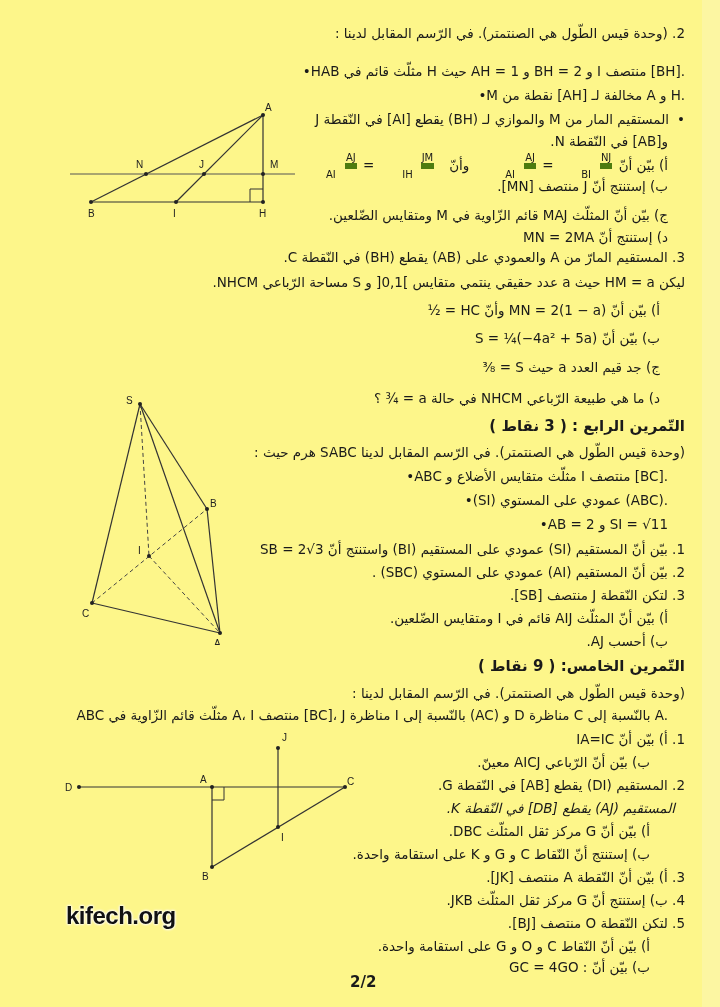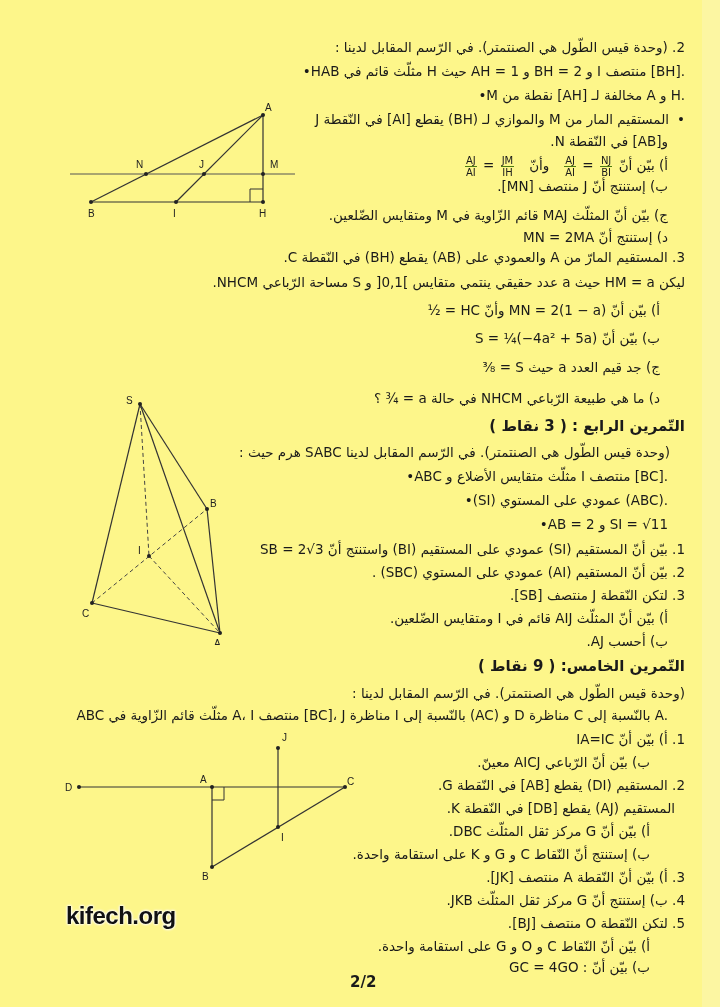--- a/index.html
+++ b/index.html
@@ -10,37 +10,37 @@
     color:#1a1a1a;
   }
   .right-band { position:absolute; right:0; top:0; width:18px; height:1007px; background:#fcf6a2; }
   .line {
     position:absolute; direction:rtl; unicode-bidi:plaintext;
     font-size:13.5px; white-space:nowrap; line-height:18px;
   }
   .bullet::before { content:"•"; margin-left:8px; }
   .title { font-weight:bold; font-size:15px; }
   .frac { display:inline-flex; flex-direction:column; align-items:center; vertical-align:middle; font-size:10px; line-height:11px; margin:0 2px; }
-  .frac span:first-child { border-bottom:1px solid #4d7c0f; padding:0 1px; }
+  .frac span:first-child { border-bottom:6px solid #4d7c0f; padding:0 1px;margin-left:40px; }
   .pagenum { position:absolute; left:350px; top:973px; font-size:15px; font-weight:bold; }
   .logo {
     position:absolute; left:66px; top:902px; font-size:24px; font-weight:bold;
     font-family:"Liberation Sans", sans-serif; color:#111;
     text-shadow: 0 0 3px #fff, 0 0 3px #fff, 0 0 2px #fff;
     letter-spacing:-0.5px;
   }
   svg { position:absolute; }
   svg text { font-family:"Liberation Sans", sans-serif; font-size:10px; fill:#222; }
 </style>
 </head>
 <body>
 
 <div class="right-band"></div>
 
-<div class="line" style="right:35px;top:38px;">2. (وحدة قيس الطّول هي الصنتمتر). في الرّسم المقابل لدينا :</div>
+<div class="line" style="right:35px;top:24px;">2. (وحدة قيس الطّول هي الصنتمتر). في الرّسم المقابل لدينا :</div>
 <div class="line bullet" style="right:35px;top:62px;">HAB مثلّث قائم في H حيث AH = 1 و BH = 2 و I منتصف [BH].</div>
 <div class="line bullet" style="right:35px;top:86px;">M نقطة من [AH] مخالفة لـ A و H.</div>
 <div class="line bullet" style="right:35px;top:110px;">المستقيم المار من M والموازي لـ (BH) يقطع [AI] في النّقطة J</div>
 <div class="line" style="right:52px;top:132px;">و[AB] في النّقطة N.</div>
 
 <div class="line" style="right:52px;top:152px;line-height:26px;">
   <span>أ) بيّن أنّ</span>
   <span class="frac">
       <span>NJ</span>
       <span>BI</span>
@@ -89,21 +89,21 @@
 </svg>
 
 <div class="line" style="right:35px;top:248px;">3. المستقيم المارّ من A والعمودي على (AB) يقطع (BH) في النّقطة C.</div>
 <div class="line" style="right:35px;top:273px;">ليكن HM = a حيث a عدد حقيقي ينتمي متقايس ]0,1[ و S مساحة الرّباعي NHCM.</div>
 <div class="line" style="right:60px;top:298px;line-height:24px;">أ) بيّن أنّ MN = 2(1 − a) وأنّ HC = ½</div>
 <div class="line" style="right:60px;top:326px;line-height:24px;">ب) بيّن أنّ S = ¼(−4a² + 5a)</div>
 <div class="line" style="right:60px;top:355px;line-height:24px;">ج) جد قيم العدد a حيث S = ⅜</div>
 <div class="line" style="right:60px;top:386px;line-height:24px;">د) ما هي طبيعة الرّباعي NHCM في حالة a = ¾ ؟</div>
 
 <div class="line title" style="right:35px;top:417px;">التّمرين الرابع : ( 3 نقاط )</div>
-<div class="line" style="right:50px;top:443px;">(وحدة قيس الطّول هي الصنتمتر). في الرّسم المقابل لدينا SABC هرم حيث :</div>
+<div class="line" style="right:35px;top:443px;">(وحدة قيس الطّول هي الصنتمتر). في الرّسم المقابل لدينا SABC هرم حيث :</div>
 <div class="line bullet" style="right:52px;top:467px;">ABC مثلّث متقايس الأضلاع و I منتصف [BC].</div>
 <div class="line bullet" style="right:52px;top:491px;">(SI) عمودي على المستوي (ABC).</div>
 <div class="line bullet" style="right:52px;top:515px;">AB = 2 و SI = √11</div>
 <div class="line" style="right:35px;top:540px;">1. بيّن أنّ المستقيم (SI) عمودي على المستقيم (BI) واستنتج أنّ SB = 2√3</div>
 <div class="line" style="right:35px;top:563px;">2. بيّن أنّ المستقيم (AI) عمودي على المستوي (SBC) .</div>
 <div class="line" style="right:35px;top:586px;">3. لتكن النّقطة J منتصف [SB].</div>
 <div class="line" style="right:52px;top:609px;">أ) بيّن أنّ المثلّث AIJ قائم في I ومتقايس الضّلعين.</div>
 <div class="line" style="right:52px;top:632px;">ب) أحسب AJ.</div>
 
 <svg style="left:60px;top:385px;" width="200" height="260" viewBox="0 0 200 260">
@@ -128,21 +128,21 @@
   <text x="22" y="232">C</text>
   <text x="154" y="262">A</text>
 </svg>
 
 <div class="line title" style="right:35px;top:657px;">التّمرين الخامس: ( 9 نقاط )</div>
 <div class="line" style="right:35px;top:684px;">(وحدة قيس الطّول هي الصنتمتر). في الرّسم المقابل لدينا :</div>
 <div class="line" style="right:52px;top:706px;">ABC مثلّث قائم الزّاوية في A، I منتصف [BC]، J مناظرة I بالنّسبة إلى (AC) و D مناظرة C بالنّسبة إلى A.</div>
 <div class="line" style="right:35px;top:730px;">1. أ) بيّن أنّ IA=IC</div>
 <div class="line" style="right:70px;top:753px;margin-left:45px;">ب) بيّن أنّ الرّباعي AICJ معينّ.</div>
 <div class="line" style="right:35px;top:776px;">2. المستقيم (DI) يقطع [AB] في النّقطة G.</div>
-<div class="line" style="right:45px;top:799px;">المستقيم (AJ) يقطع [DB] في النّقطة K.</div>
+<div class="line" style="right:45px;top:799px;font-style:italic;">المستقيم (AJ) يقطع [DB] في النّقطة K.</div>
 <div class="line" style="right:70px;top:822px;">أ) بيّن أنّ G مركز ثقل المثلّث DBC.</div>
 <div class="line" style="right:70px;top:845px;">ب) إستنتج أنّ النّقاط C و G و K على استقامة واحدة.</div>
 <div class="line" style="right:35px;top:868px;">3. أ) بيّن أنّ النّقطة A منتصف [JK].</div>
 <div class="line" style="right:35px;top:891px;">4. ب) إستنتج أنّ G مركز ثقل المثلّث JKB.</div>
 <div class="line" style="right:35px;top:914px;">5. لتكن النّقطة O منتصف [BJ].</div>
 <div class="line" style="right:70px;top:937px;">أ) بيّن أنّ النّقاط C و O و G على استقامة واحدة.</div>
 <div class="line" style="right:70px;top:958px;">ب) بيّن أنّ : GC = 4GO</div>
 
 <svg style="left:60px;top:725px;" width="320" height="170" viewBox="0 0 320 170">
   <line x1="19" y1="62" x2="285" y2="62" stroke="#333" stroke-width="1.2"></line>

